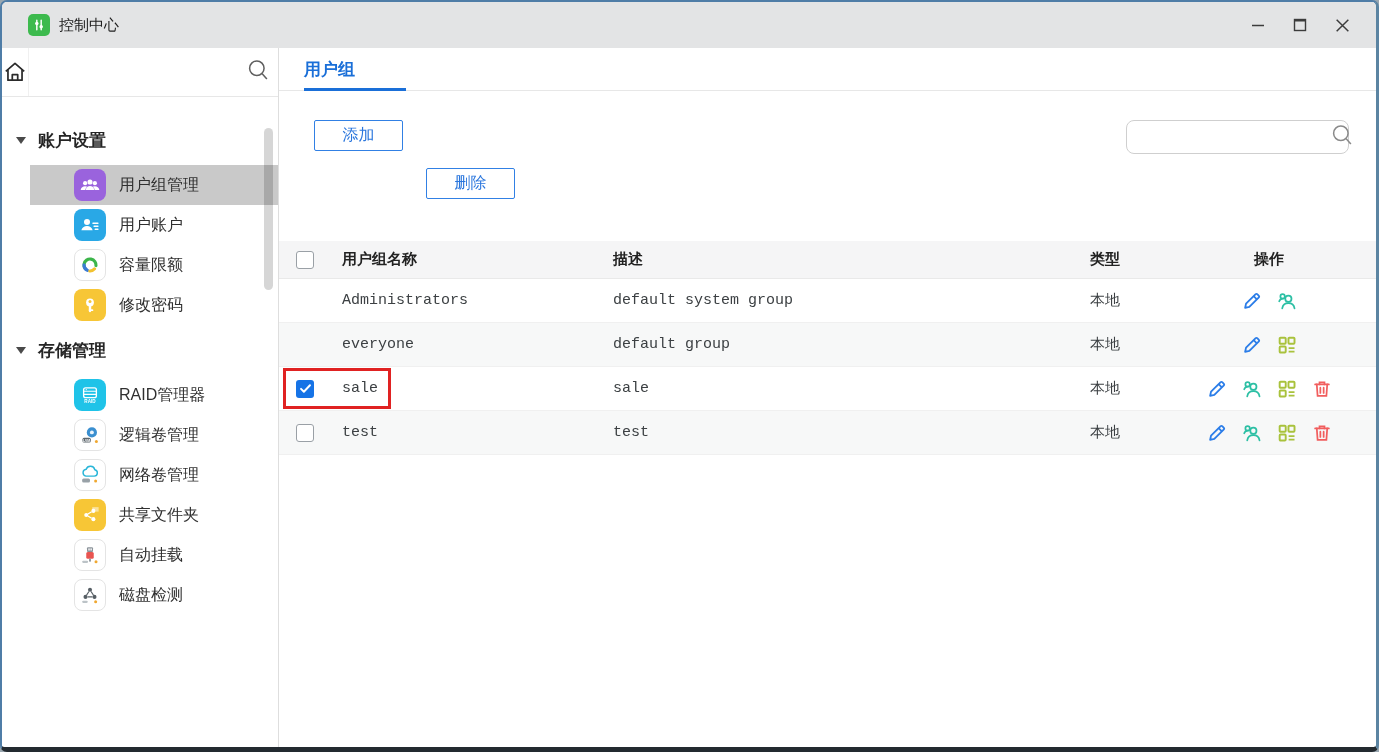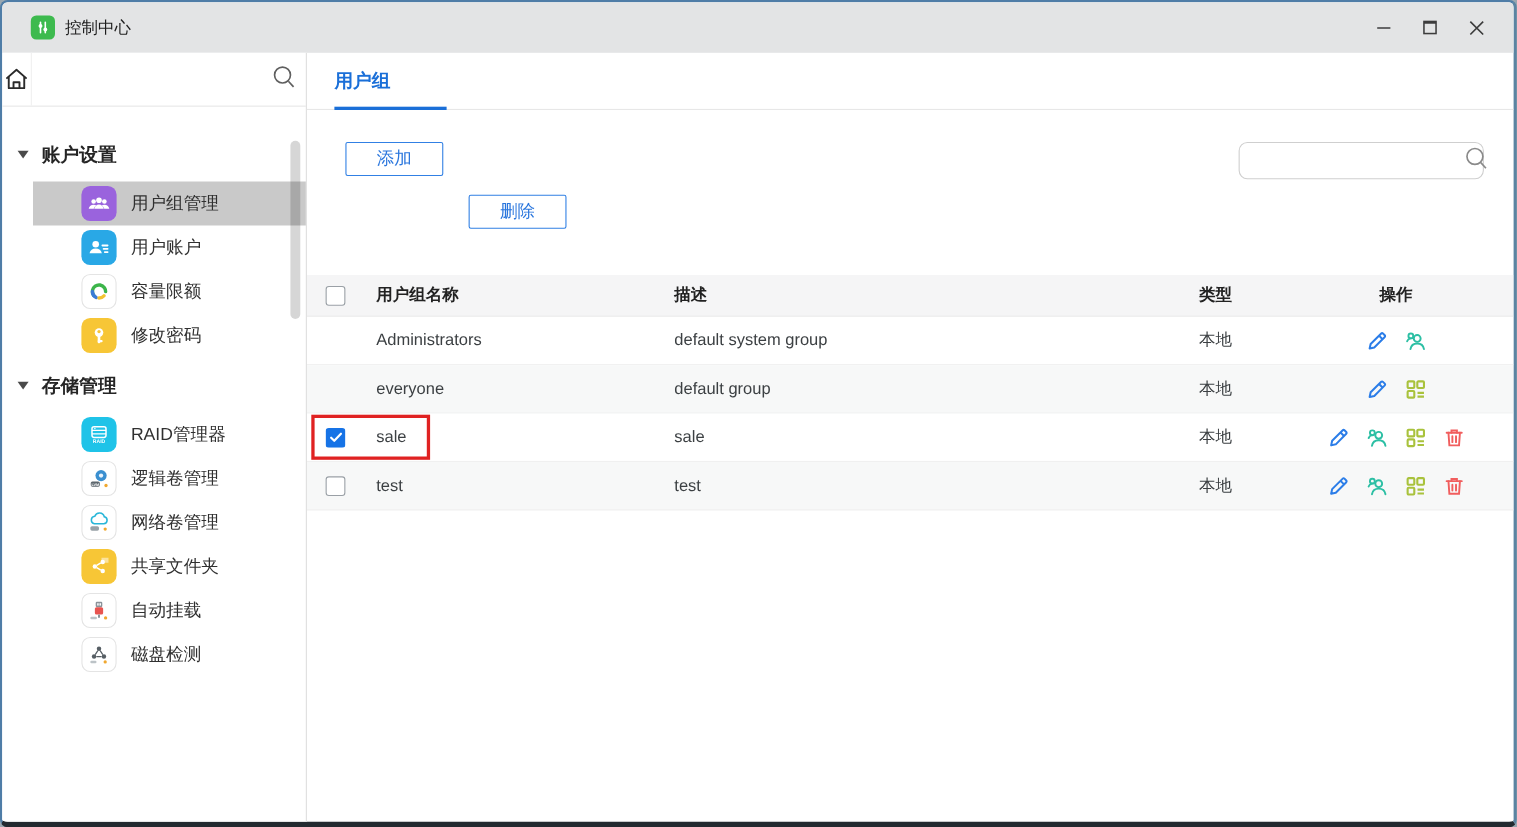--- a/index.html
+++ b/index.html
@@ -29,33 +29,33 @@
   .caret { width:0; height:0; border-left:5.5px solid transparent; border-right:5.5px solid transparent; border-top:7px solid #4a4a4a; }
   .sb-section-label { margin-left:12px; font-size:17px; font-weight:bold; color:#252525; }
   .sb-item { height:40px; display:flex; align-items:center; cursor:pointer;margin-left:28px; }
   .sb-item.selected { background:#c9c9c9; }
   .sb-icon { width:32px; height:32px; border-radius:8px; margin-left:44px; display:flex; align-items:center; justify-content:center; flex:0 0 32px; }
   .sb-icon.bordered { border:1px solid #e4e4e4; background:#fff; }
   .sb-item-label { margin-left:13px; font-size:16px; color:#303030; }
   .sb-thumb { position:absolute; right:5px; top:80px; width:9px; height:162px; border-radius:4.5px; background:rgba(0,0,0,0.16); }
   
   .content { flex:1 1 auto; display:flex; flex-direction:column; min-width:0; }
-  .tabbar { height:52px; border-bottom:1px solid #e7e7e7; position:relative; display:flex; align-items:center; }
+  .tabbar { height:43px; border-bottom:1px solid #e7e7e7; position:relative; display:flex; align-items:center; }
   .tab { margin-left:25px; font-size:17px; font-weight:bold; color:#1a6fd8; position:relative; height:100%; display:flex; align-items:center; cursor:pointer; }
   .tab-underline { position:absolute; left:0; bottom:-1px; width:102px; height:3px; background:#1a6fd8; }
   .main { flex:1; overflow:hidden; }
   .toolbar { margin-top:29px; display:flex; align-items:flex-start; }
   .btn { height:31px; width:89px; border:1.5px solid #3180e4; border-radius:2px; background:#fff; color:#2a76dd; font-size:16px; font-family:Liberation Serif, serif; cursor:pointer; }
   .btn-add { margin-left:35px; }
   .btn-del { margin-left:23px;margin-top:48px; }
   .search-box { margin-left:auto; margin-right:27px; width:223px; height:34px; border:1px solid #cfcfcf; border-radius:8px; display:flex; align-items:center; background:#fff; }
   .search-box input { flex:1; border:none; outline:none; font-size:14px; padding:0 10px; background:transparent; }
   .search-box .mag { margin-right:9px; }
   
-  .table { margin-top:42px; }
+  .table { margin-top:42px;font-family:Liberation Mono, monospace; }
   .trow { display:flex; align-items:center; }
   .thead { height:38px; background:#f5f5f6; border-bottom:1px solid #e9e9e9; }
   .th { font-size:15px; font-weight:bold; color:#222; }
   .drow { height:44px; background:#fff; border-bottom:1px solid #f0f0f0; position:relative; font-size:15px; color:#3c4043; }
   .drow.alt { background:#f7f8f8; }
   .c-check { width:46px; flex:0 0 46px; padding-left:17px; display:flex; align-items:center; }
   .c-name  { width:271px; flex:0 0 271px; padding-left:17px; }
   .c-desc  { flex:1 1 auto; padding-left:17px; }
   .c-type  { width:120px; flex:0 0 120px; padding-left:18px; }
   .c-ops   { width:184px; flex:0 0 184px; display:flex; align-items:center; justify-content:center; gap:13px; padding-right:30px; }

